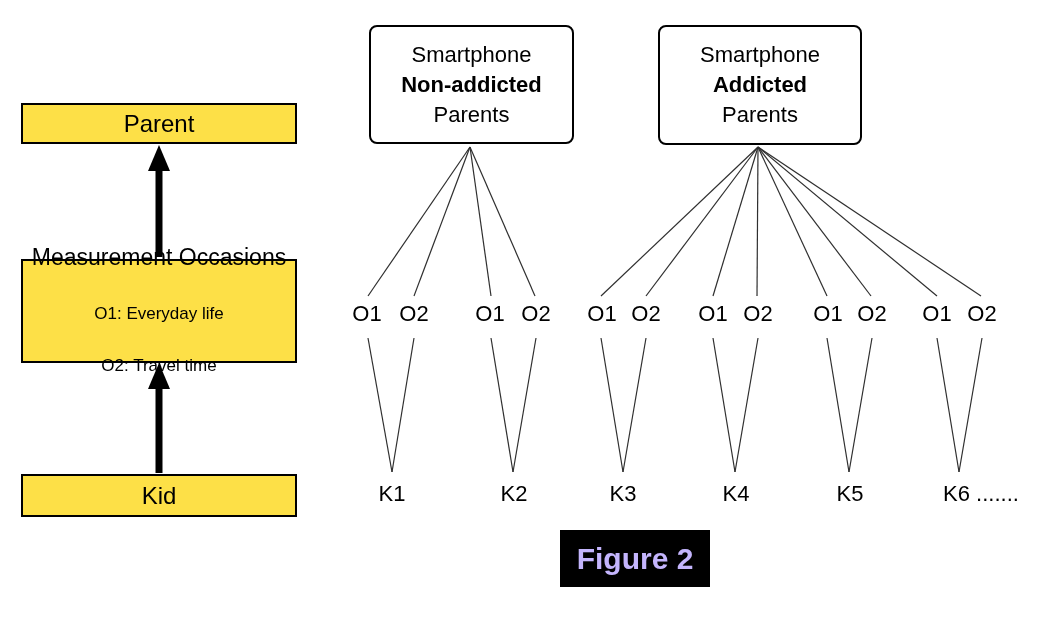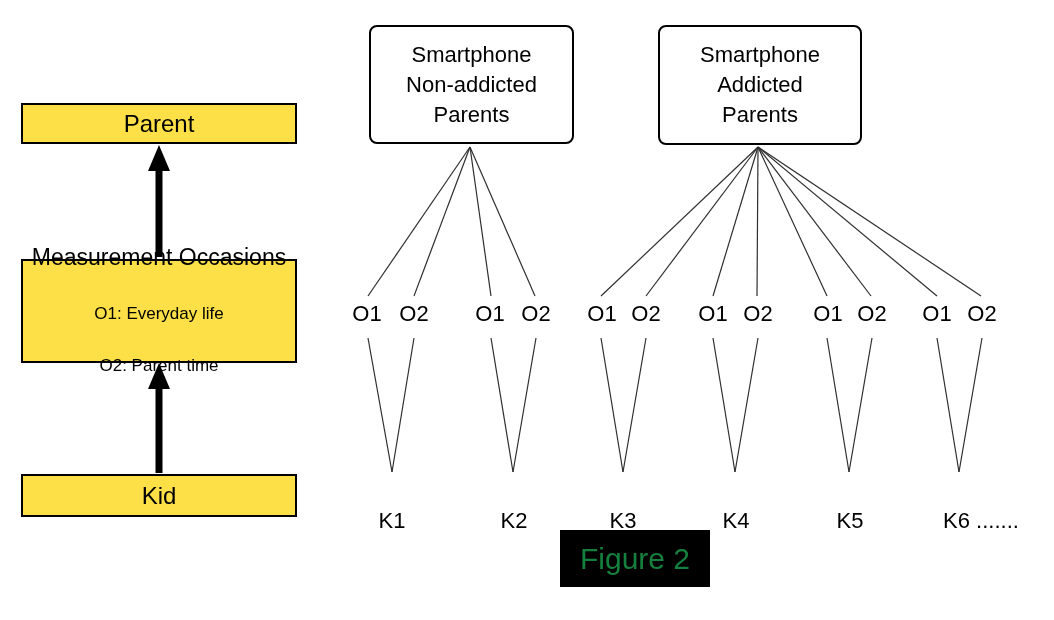--- a/index.html
+++ b/index.html
@@ -41,43 +41,43 @@
     flex-direction: column;
     align-items: center;
     justify-content: center;
     font-size: 22px;
     line-height: 30px;
     box-sizing: border-box;
     text-align: center;
   }
   #group1 { left: 369px; top: 25px; width: 205px; height: 119px; }
   #group2 { left: 658px; top: 25px; width: 204px; height: 120px; }
-  .bold { font-weight: normal; }
+  .bold { font-weight: bold; }
   .o-label {
     position: absolute;
     top: 301px;
     transform: translateX(-50%);
     font-size: 22px;
     white-space: nowrap;
   }
   .k-label {
     position: absolute;
-    top: 508px;
+    top: 481px;
     transform: translateX(-50%);
     font-size: 22px;
     white-space: nowrap;
     text-align: right;
   }
   .caption {
     position: absolute;
     left: 560px; top: 530px; width: 150px; height: 57px;
     background: #000000;
-    color: #15803d;
+    color: #c4b5fd;
     font-size: 30px;
-    font-weight: normal;
+    font-weight: bold;
     display: flex;
     align-items: center;
     justify-content: center;
   }
   .thin-line { stroke: #2f2f2f; stroke-width: 1.2; }
   .thick { stroke: #000000; stroke-width: 7; }
   .head { fill: #000000; }
 </style>
 </head>
 <body>
@@ -122,21 +122,21 @@
     <line class="thin-line" x1="872" y1="338" x2="849" y2="472"></line>
     <line class="thin-line" x1="937" y1="338" x2="959" y2="472"></line>
     <line class="thin-line" x1="982" y1="338" x2="959" y2="472"></line>
   </svg>
 
   <div id="parent-box" class="rect-box">Parent</div>
 
   <div id="measurement-box" class="rect-box">
     <div class="meas-title">Measurement Occasions</div>
     <div class="meas-sub">O1: Everyday life</div>
-    <div class="meas-sub">O2: Parent time</div>
+    <div class="meas-sub">O2: Travel time</div>
   </div>
 
   <div id="kid-box" class="rect-box">Kid</div>
 
   <div id="group1" class="round-box">
     <div>Smartphone</div>
     <div class="bold">Non-addicted</div>
     <div>Parents</div>
   </div>
 

